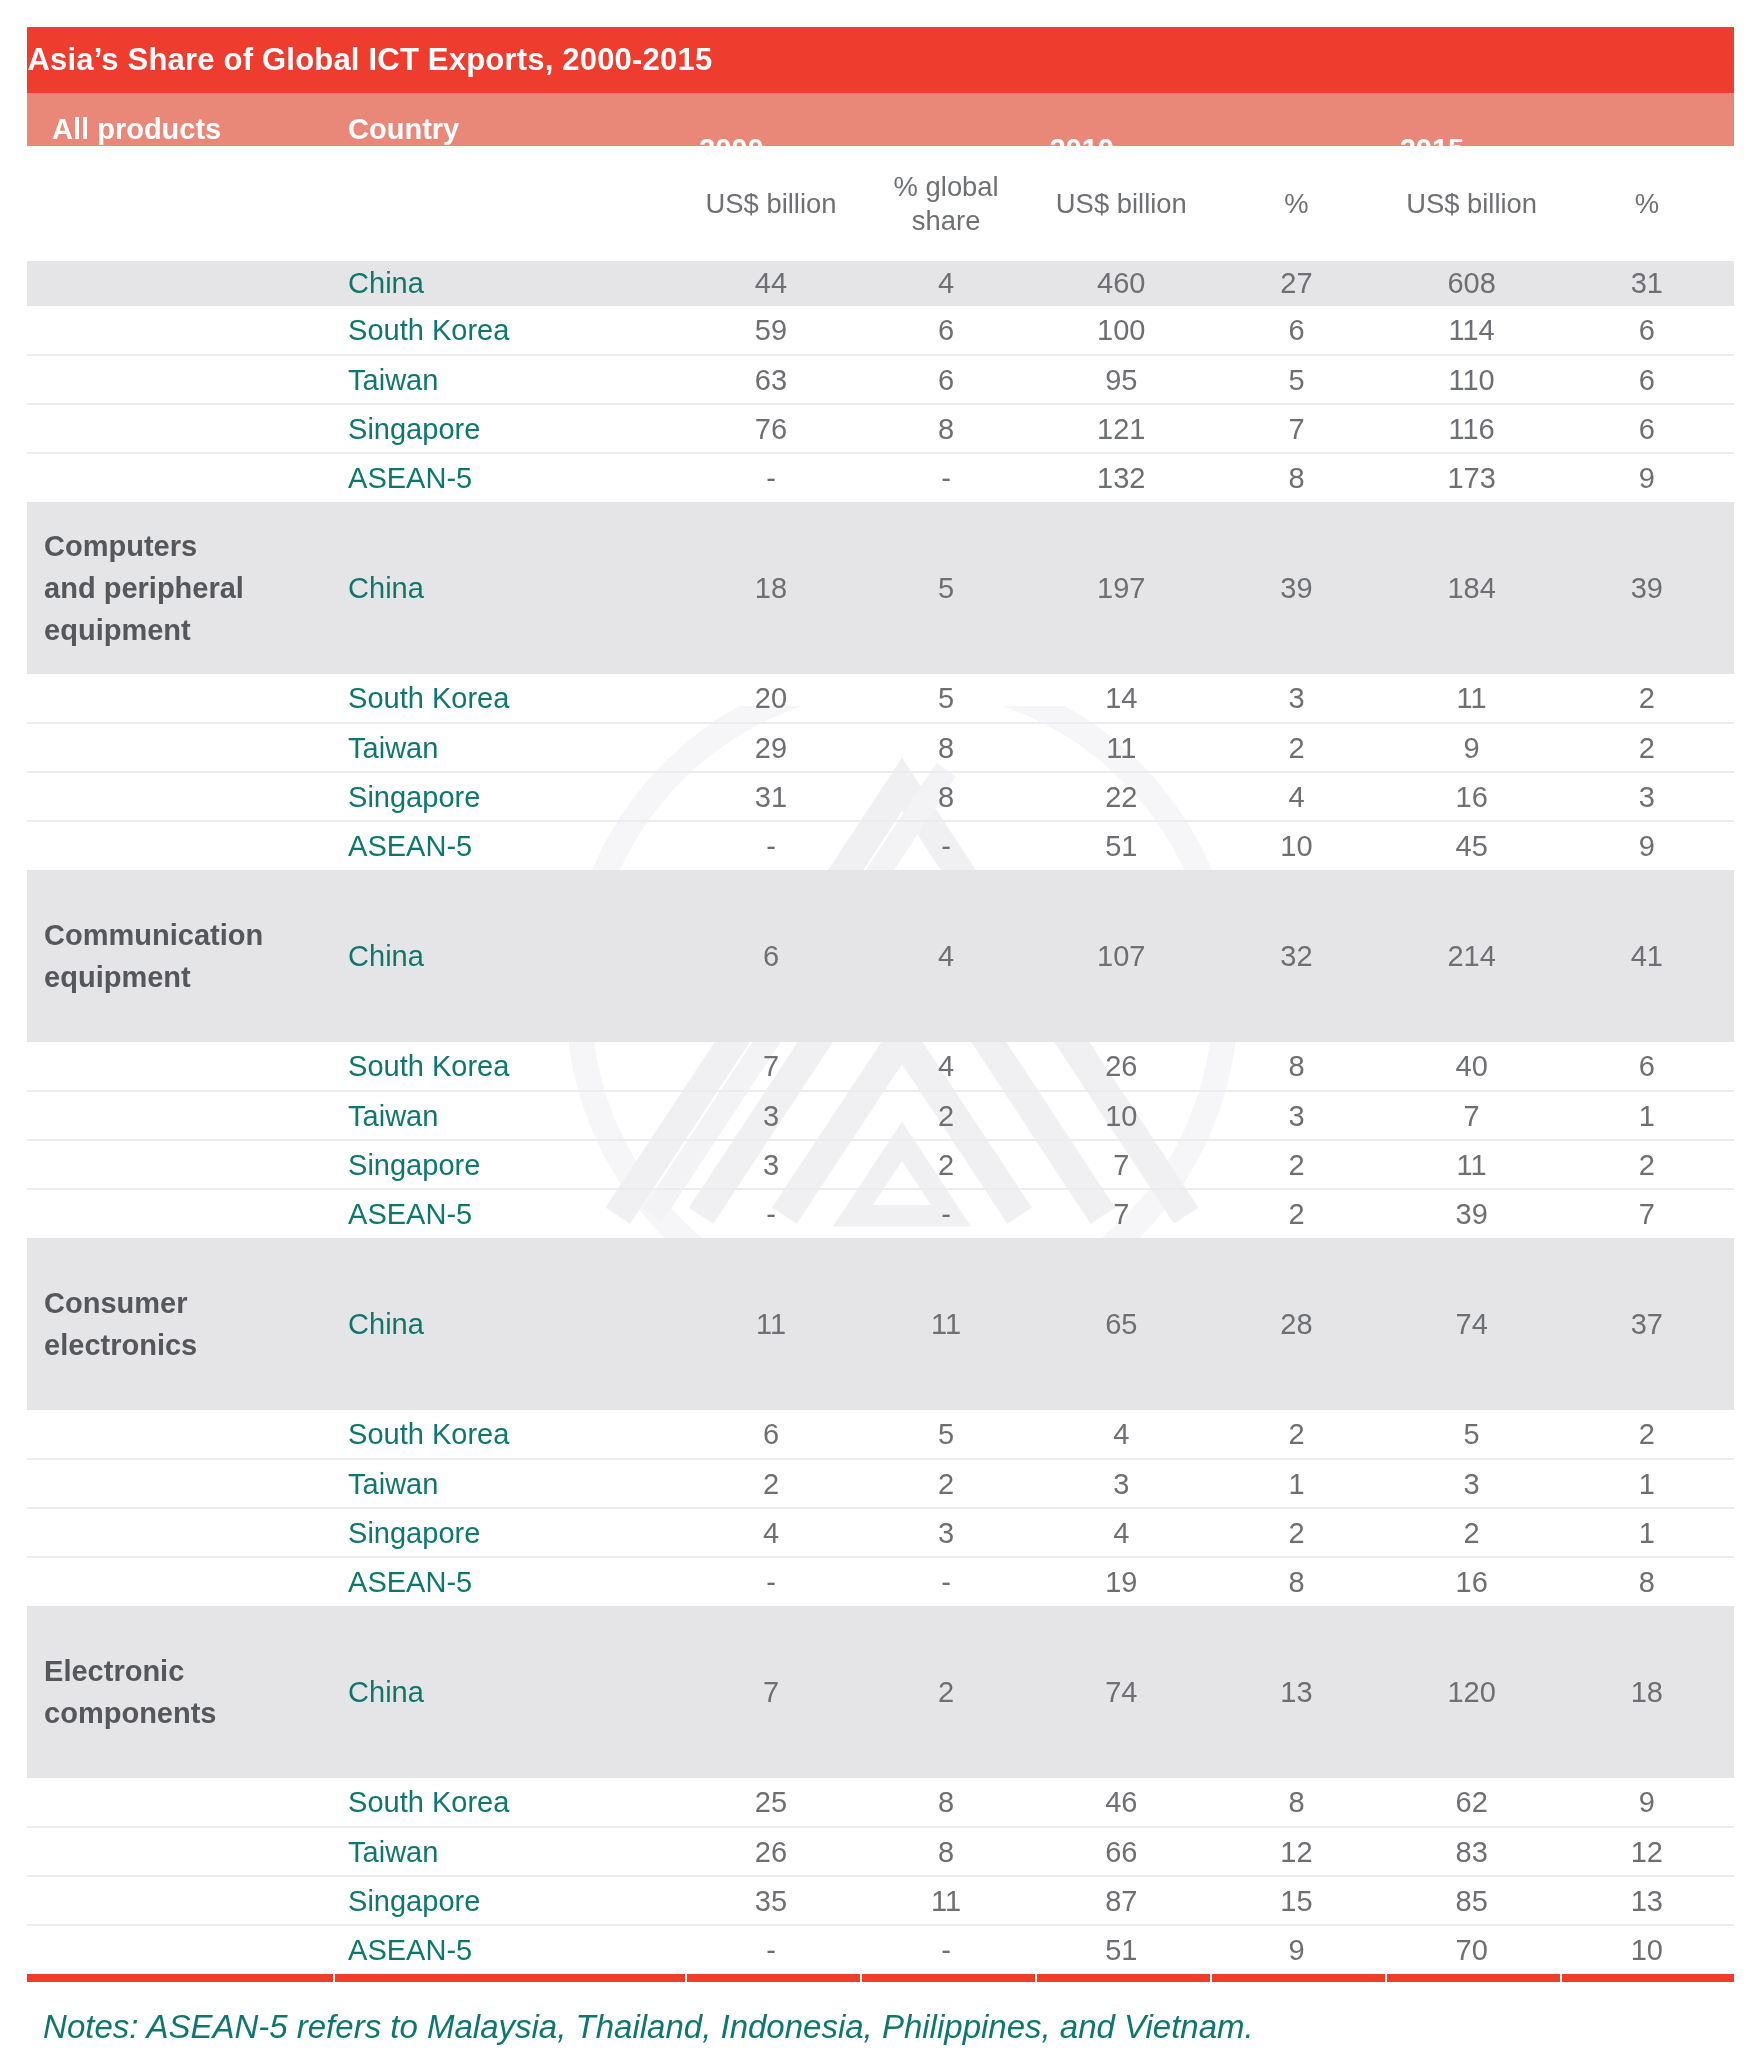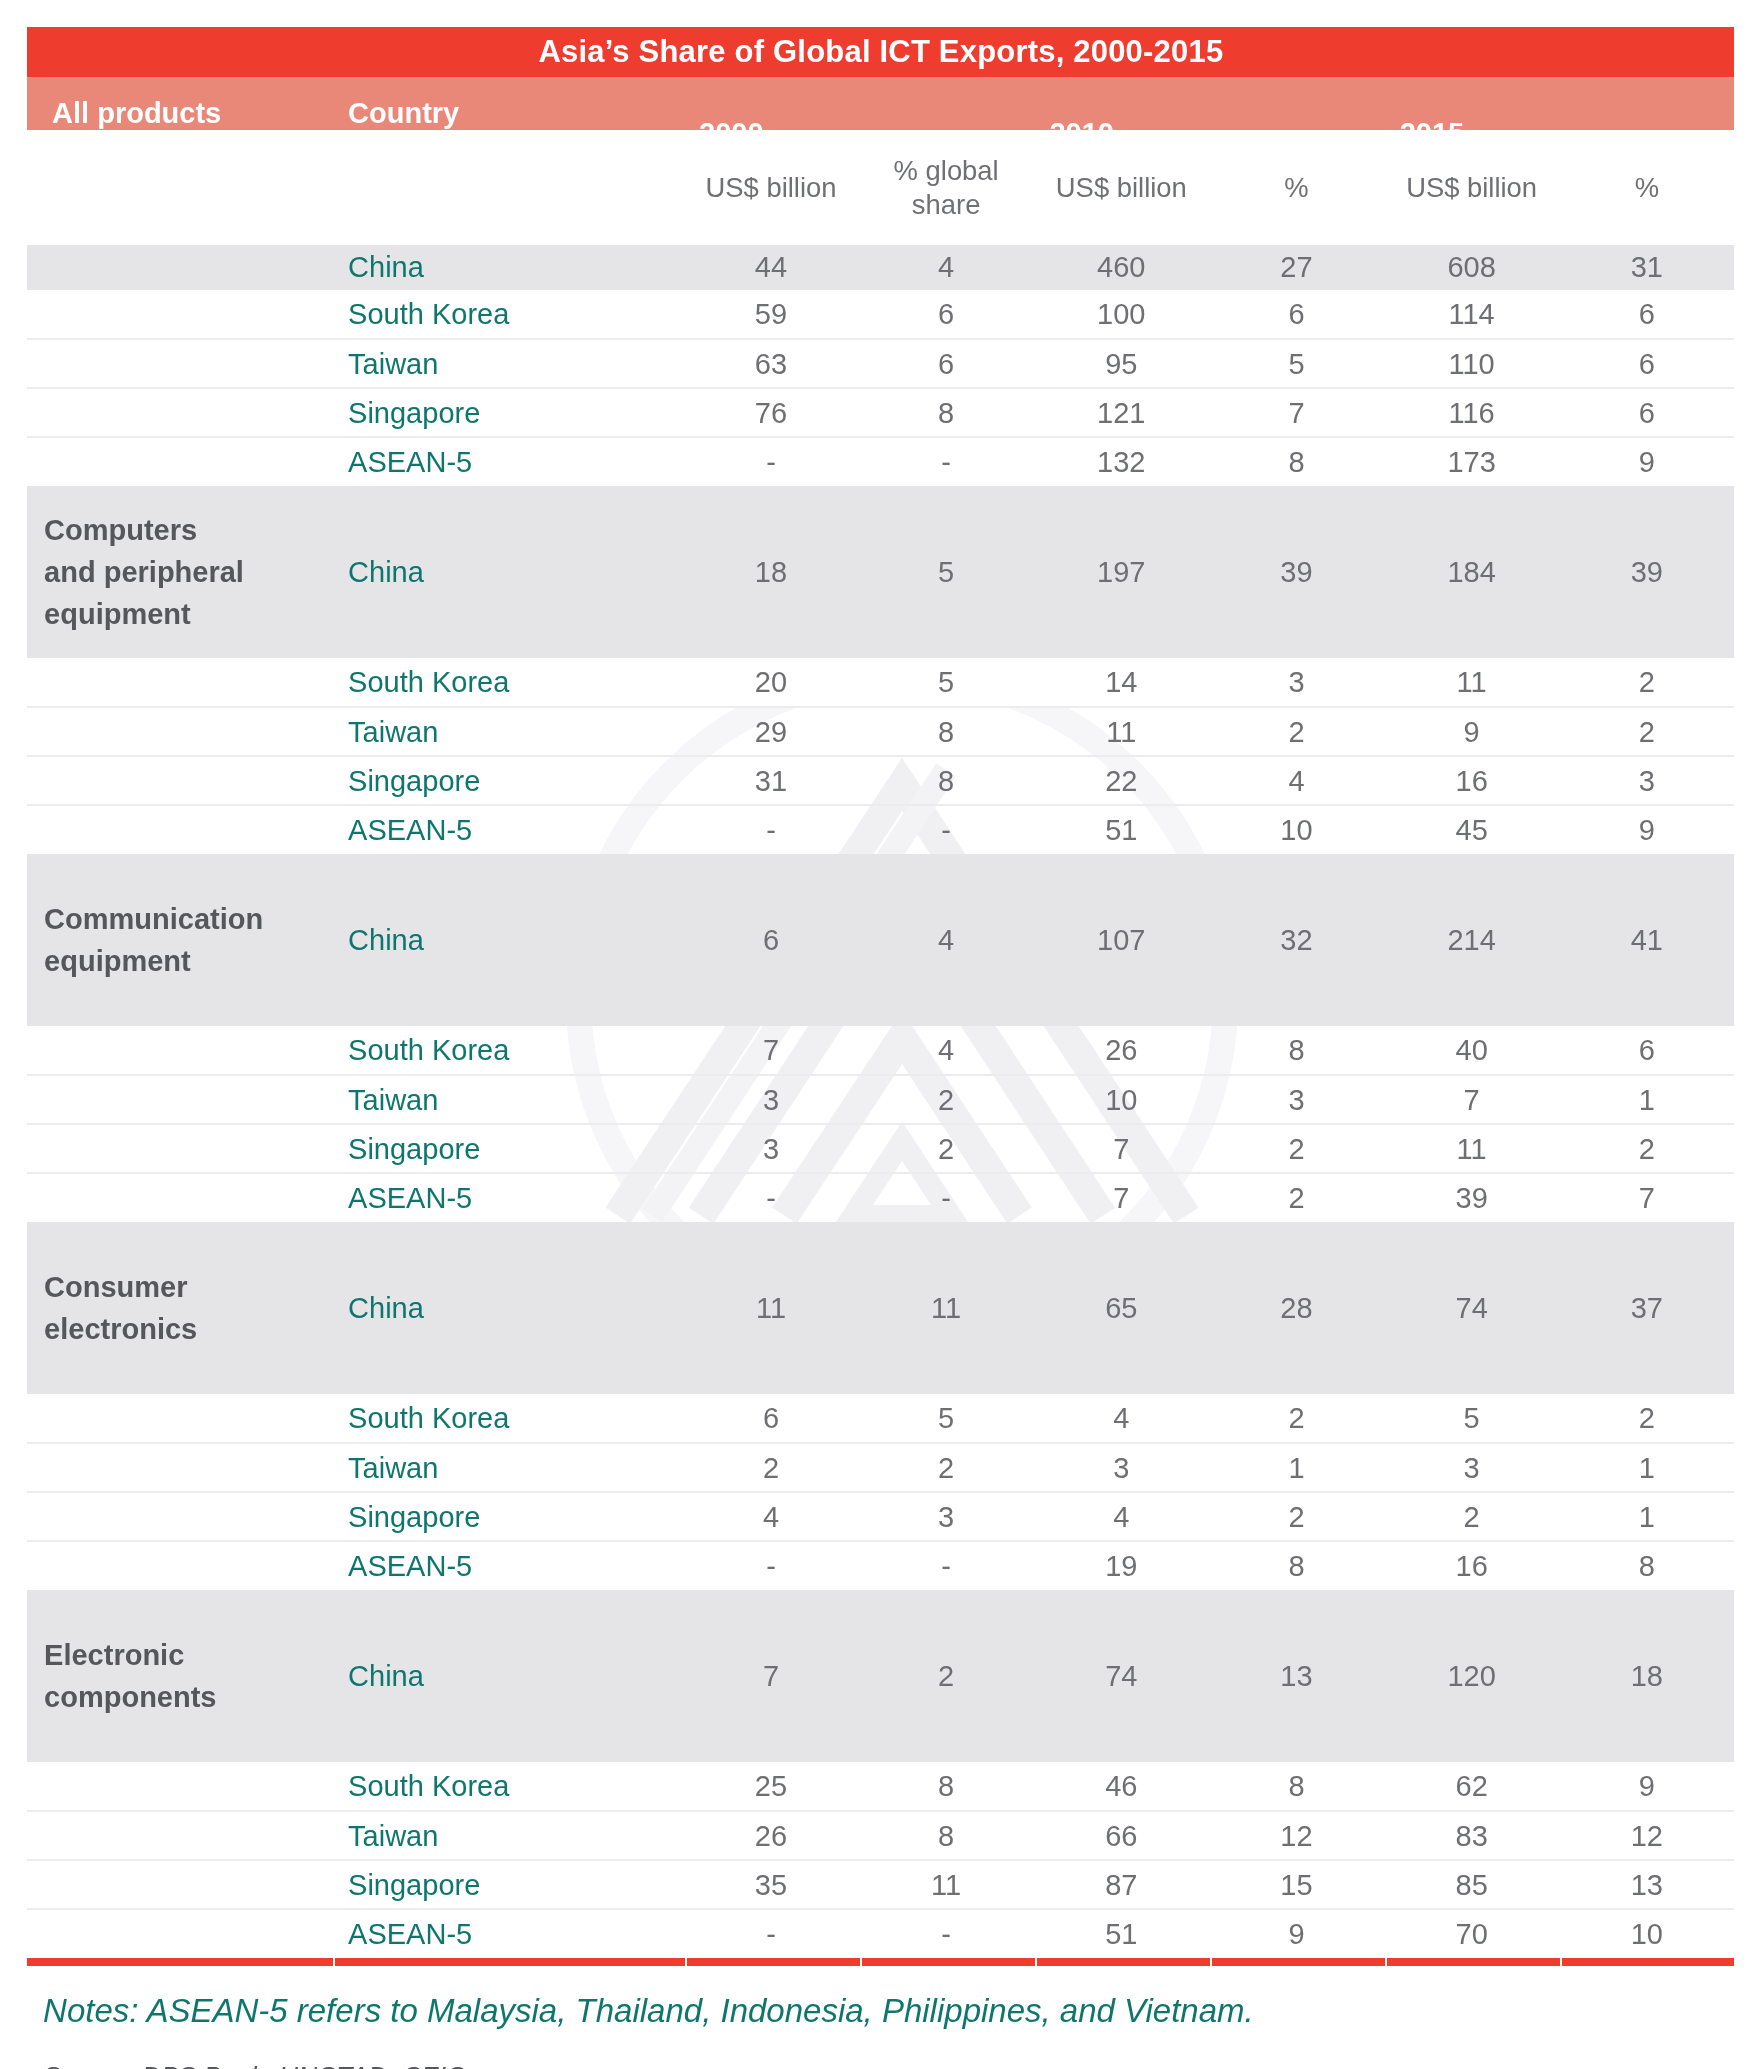--- a/index.html
+++ b/index.html
@@ -1,21 +1,21 @@
 <!DOCTYPE html>
 <html><head>
 <meta charset="utf-8">
 <style>
   html,body{margin:0;padding:0;background:#ffffff;}
   .page{position:relative;width:1764px;height:2069px;background:#fff;overflow:hidden;
         font-family:"Liberation Sans", sans-serif;}
   .wrap{position:absolute;left:27.4px;top:27.4px;width:1707px;z-index:1;}
   .watermark{position:absolute;left:559px;top:706px;z-index:0;}
 
-  .titlebar{height:50px;background:#EE3C2F;display:flex;align-items:center;justify-content:center;}
+  .titlebar{height:66px;background:#EE3C2F;display:flex;align-items:center;}
   .titlebar span{color:#fff;font-size:31px;font-weight:bold;letter-spacing:0.2px;}
 
   .cols{display:grid;grid-template-columns:306px 350px repeat(6,1fr);align-items:center;}
 
   .salmon{height:53px;background:#E98878;}
   .salmon .h{color:#fff;font-size:29px;font-weight:bold;}
   .pl-g{padding-left:16.7px;margin-left:8px;}
   .pl-c{padding-left:14.7px;}
   .year{grid-column:span 2;padding-left:15.7px;margin-top:40px;}
 

